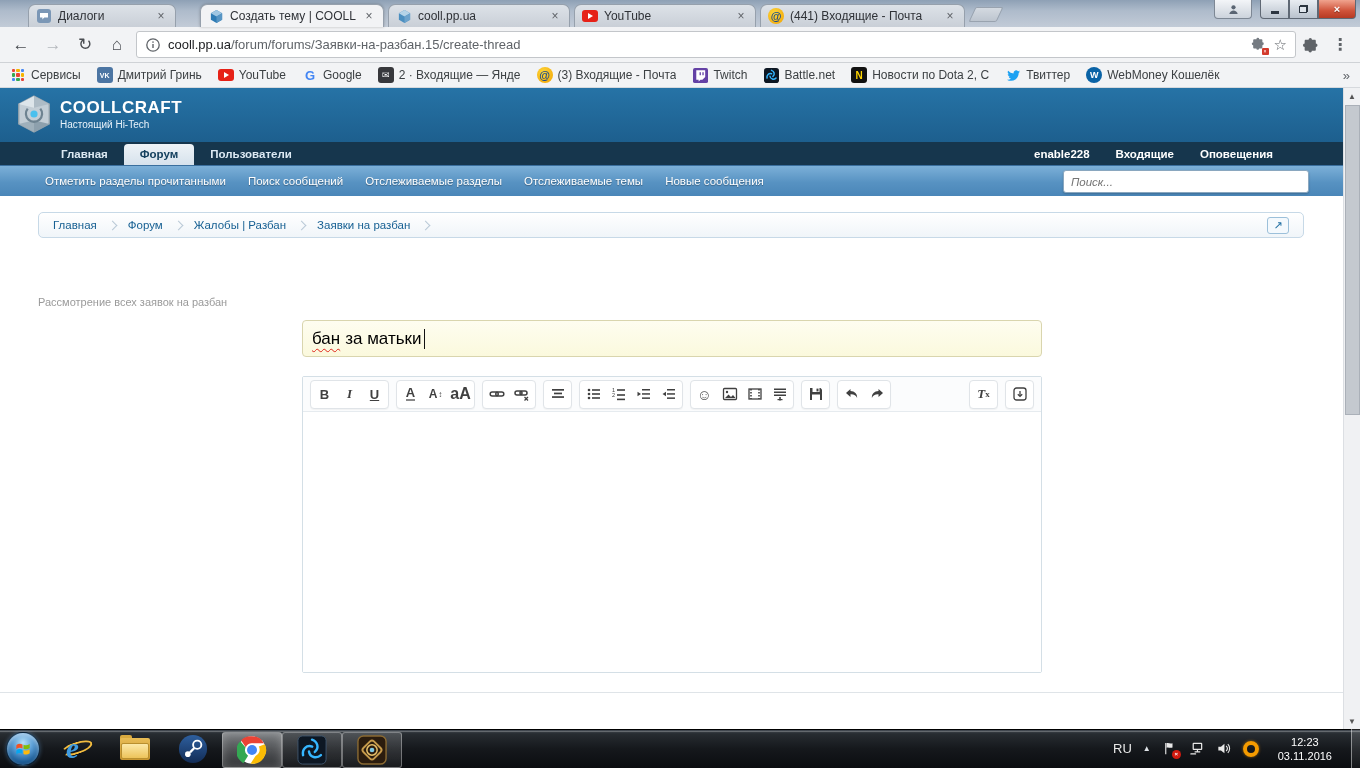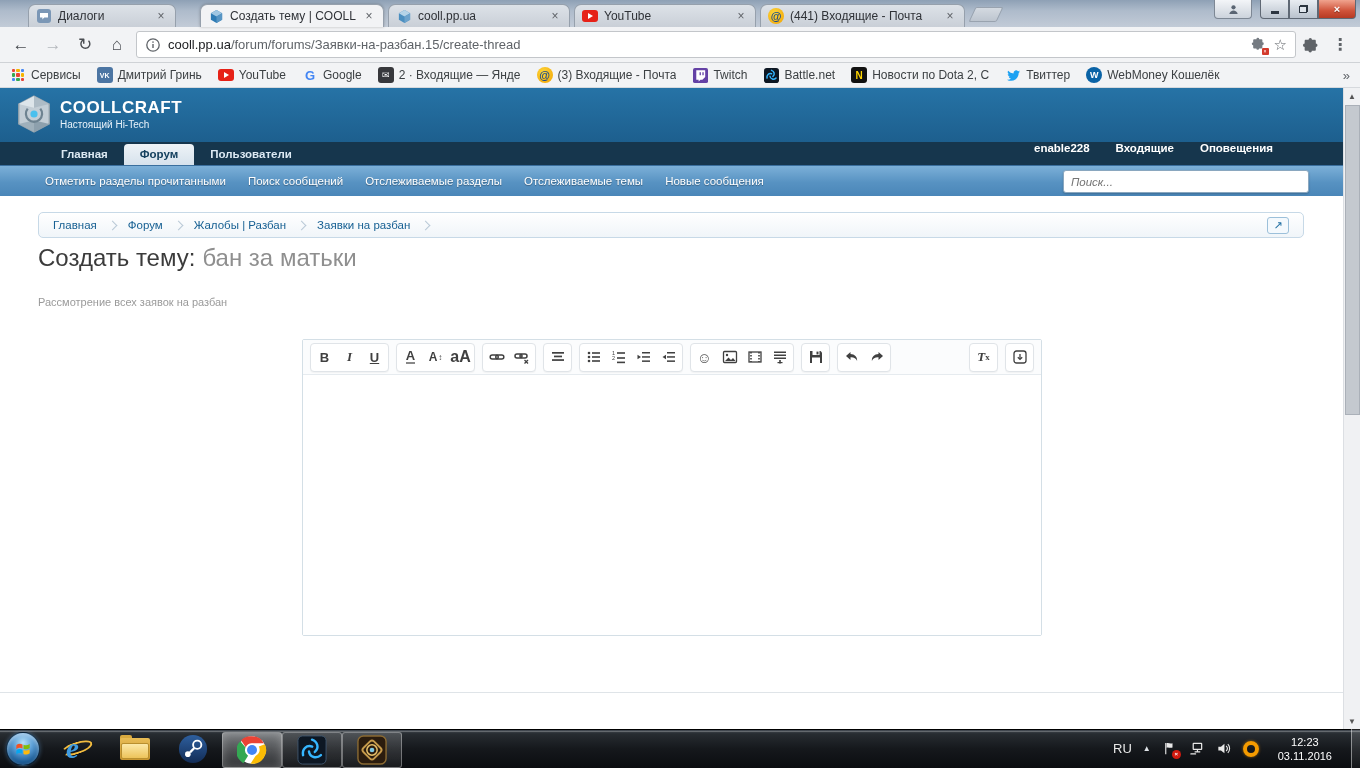--- a/index.html
+++ b/index.html
@@ -65,21 +65,21 @@
   .page { position:absolute; left:0; top:88px; width:1343px; height:554px; background:#fff; }
   .site-header { position:absolute; left:0; top:0; width:100%; height:54px;
     background:linear-gradient(180deg,#2673a6,#1d5f8e); }
   .logo { position:absolute; left:16px; top:6px; display:flex; gap:8px; align-items:center; }
   .logo-text .t1 { color:#fff; font-size:17px; font-weight:bold; letter-spacing:.5px; }
   .logo-text .t2 { color:#e8f2fa; font-size:10px; margin-top:1px; }
   .site-nav { position:absolute; left:0; top:54px; width:100%; height:23px; background:#173design; background:#16364d; display:flex; }
   .nav-tabs { display:flex; margin-left:45px; height:23px; align-items:flex-end; }
   .nav-tab { padding:4px 16px 5px; font-size:11.5px; font-weight:bold; color:#dce9f3; }
   .nav-tab.active { background:linear-gradient(180deg,#eef3f7,#d6e2ec); color:#14405e; border-radius:4px 4px 0 0; }
-  .user-links { margin-left:auto; margin-right:70px; display:flex; gap:26px; align-items:flex-start; }
+  .user-links { margin-left:auto; margin-right:70px; display:flex; gap:26px; align-items:center; }
   .user-link { font-size:11.5px; font-weight:bold; color:#fff; }
   .site-subnav { position:absolute; left:0; top:77px; width:100%; height:31px;
     background:linear-gradient(180deg,#7cb0d8 0%,#5792c2 55%,#4a86b8 100%); border-top:1px solid #3a6f9e;
     display:flex; align-items:center; gap:22px; padding-left:45px; }
   .subnav-link { font-size:11.5px; color:#fff; text-shadow:0 1px 1px rgba(0,0,0,.35); white-space:nowrap; }
   .search-box { position:absolute; left:1063px; top:82px; width:246px; height:23px; background:#fff;
     border:1px solid #8aa7bf; border-radius:3px; box-shadow:0 1px 2px rgba(0,0,0,.2); padding:0 7px; }
   .search-box input { width:100%; height:100%; border:none; outline:none; font-style:italic; font-size:11.5px; color:#777;
     font-family:inherit; background:transparent; }
 
@@ -418,26 +418,28 @@
         <span class="crumb-sep"></span>
         <span class="crumb">Форум</span>
         <span class="crumb-sep"></span>
         <span class="crumb">Жалобы | Разбан</span>
         <span class="crumb-sep"></span>
         <span class="crumb">Заявки на разбан</span>
         <span class="crumb-sep"></span>
         <span class="jump-btn">↗</span>
       </div>
 
-      <div class="page-title">
-        <span>Создать тему:</span><span class="val">бан за матьки</span>
-      </div>
       <div class="page-subtitle">Рассмотрение всех заявок на разбан</div>
 
       <div class="form">
+        <div class="title-input">
+          <span class="word">бан</span>
+          <span class="rest">за матьки</span>
+          <span class="caret"></span>
+        </div>
 
         <div class="editor">
           <div class="ed-toolbar">
             <div class="tb-group">
               <div class="tb-btn g-b">B</div>
               <div class="tb-btn g-i">I</div>
               <div class="tb-btn g-u">U</div>
             </div>
             <div class="tb-group">
               <div class="tb-btn">

